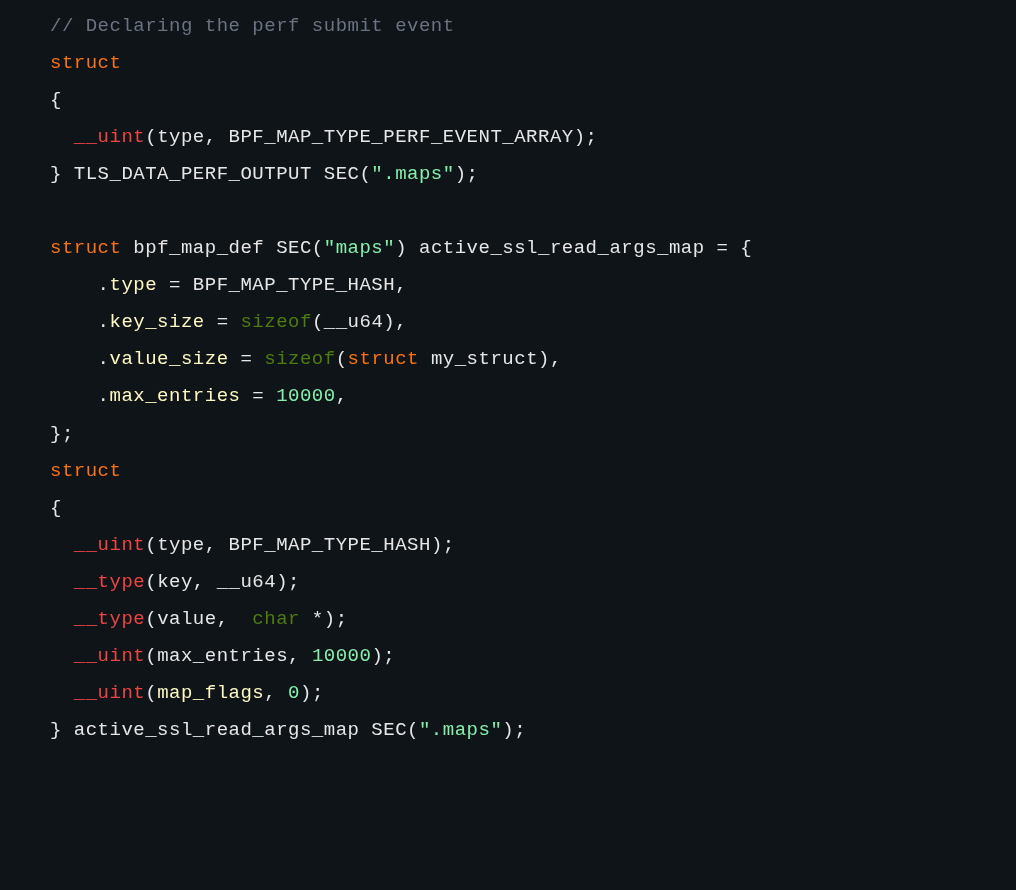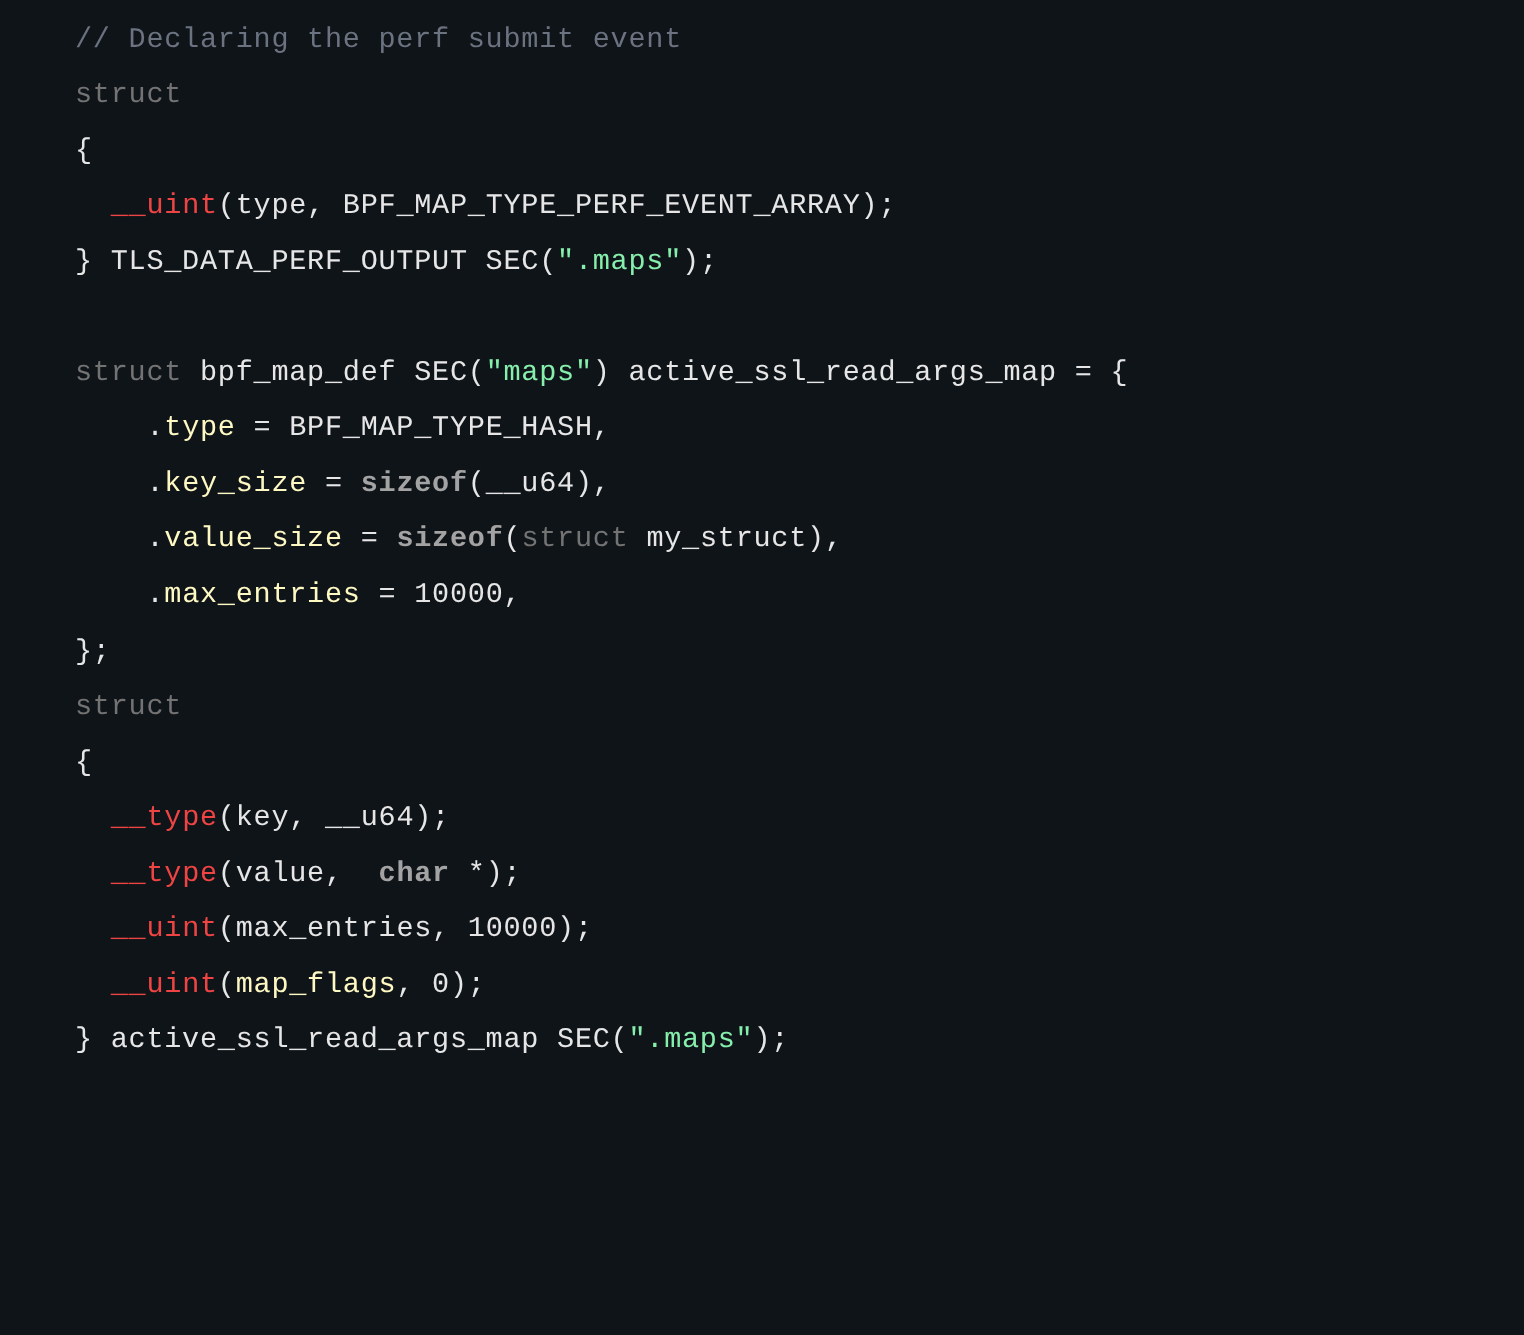--- a/index.html
+++ b/index.html
@@ -16,44 +16,45 @@
       padding: 8px 0 0 50px;
       width: 1016px;
       height: 890px;
       overflow: hidden;
       letter-spacing: 0.5px;
     }
     .line {
       white-space: pre;
     }
     .comment { color: #6b7280; text-align: center; }
-    .keyword { color: #737373; }
+    .keyword { color: #f97316; }
     .function { color: #ef4444; }
     .property { color: #fef9c3; }
     .string { color: #86efac; }
-    .number { color: #e5e5e5; }
-    .type { color: #a3a3a3; font-weight: bold; }
+    .number { color: #86efac; }
+    .type { color: #4d7c0f; }
     .default { color: #e6e6e6; }
   </style>
 </head>
 <body>
 
 <div id="code-container">
     <div class="line"><span class="comment">// Declaring the perf submit event</span></div>
     <div class="line"><span class="keyword">struct</span></div>
     <div class="line"><span class="default">{</span></div>
     <div class="line"><span class="default">  </span><span class="function">__uint</span><span class="default">(type, BPF_MAP_TYPE_PERF_EVENT_ARRAY);</span></div>
     <div class="line"><span class="default">} TLS_DATA_PERF_OUTPUT SEC(</span><span class="string">".maps"</span><span class="default">);</span></div>
     <div class="line"><span class="default"> </span></div>
     <div class="line"><span class="keyword">struct</span><span class="default"> bpf_map_def SEC(</span><span class="string">"maps"</span><span class="default">) active_ssl_read_args_map = {</span></div>
     <div class="line"><span class="default">    .</span><span class="property">type</span><span class="default"> = BPF_MAP_TYPE_HASH,</span></div>
     <div class="line"><span class="default">    .</span><span class="property">key_size</span><span class="default"> = </span><span class="type">sizeof</span><span class="default">(__u64),</span></div>
     <div class="line"><span class="default">    .</span><span class="property">value_size</span><span class="default"> = </span><span class="type">sizeof</span><span class="default">(</span><span class="keyword">struct</span><span class="default"> my_struct),</span></div>
     <div class="line"><span class="default">    .</span><span class="property">max_entries</span><span class="default"> = </span><span class="number">10000</span><span class="default">,</span></div>
     <div class="line"><span class="default">};</span></div>
     <div class="line"><span class="keyword">struct</span></div>
     <div class="line"><span class="default">{</span></div>
+    <div class="line"><span class="default">  </span><span class="function">__uint</span><span class="default">(type, BPF_MAP_TYPE_HASH);</span></div>
     <div class="line"><span class="default">  </span><span class="function">__type</span><span class="default">(key, __u64);</span></div>
     <div class="line"><span class="default">  </span><span class="function">__type</span><span class="default">(value,  </span><span class="type">char</span><span class="default"> *);</span></div>
     <div class="line"><span class="default">  </span><span class="function">__uint</span><span class="default">(max_entries, </span><span class="number">10000</span><span class="default">);</span></div>
     <div class="line"><span class="default">  </span><span class="function">__uint</span><span class="default">(</span><span class="property">map_flags</span><span class="default">, </span><span class="number">0</span><span class="default">);</span></div>
     <div class="line"><span class="default">} active_ssl_read_args_map SEC(</span><span class="string">".maps"</span><span class="default">);</span></div>
   </div>
 
 </body></html>

